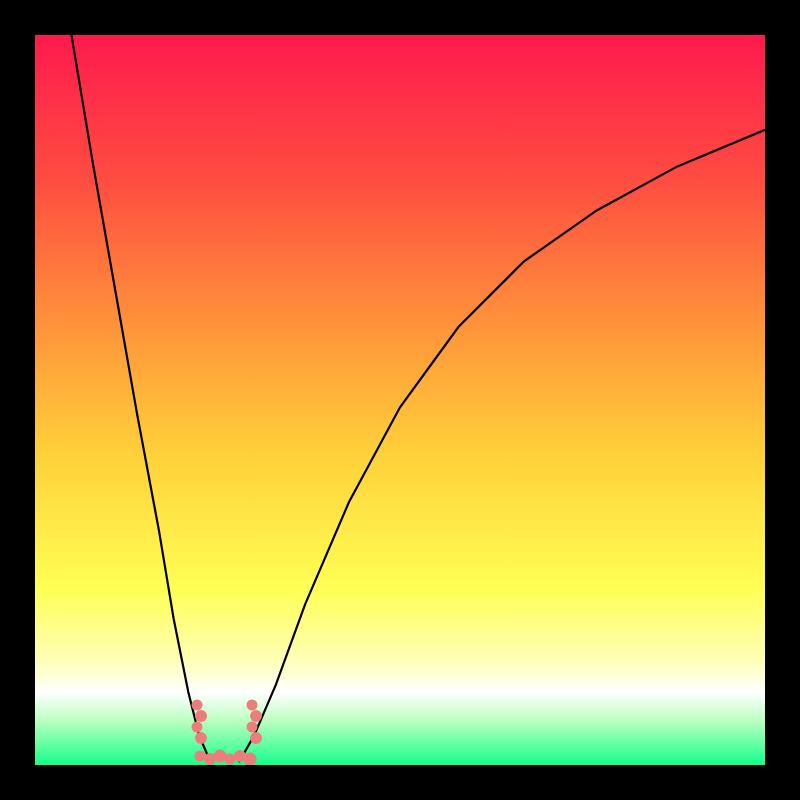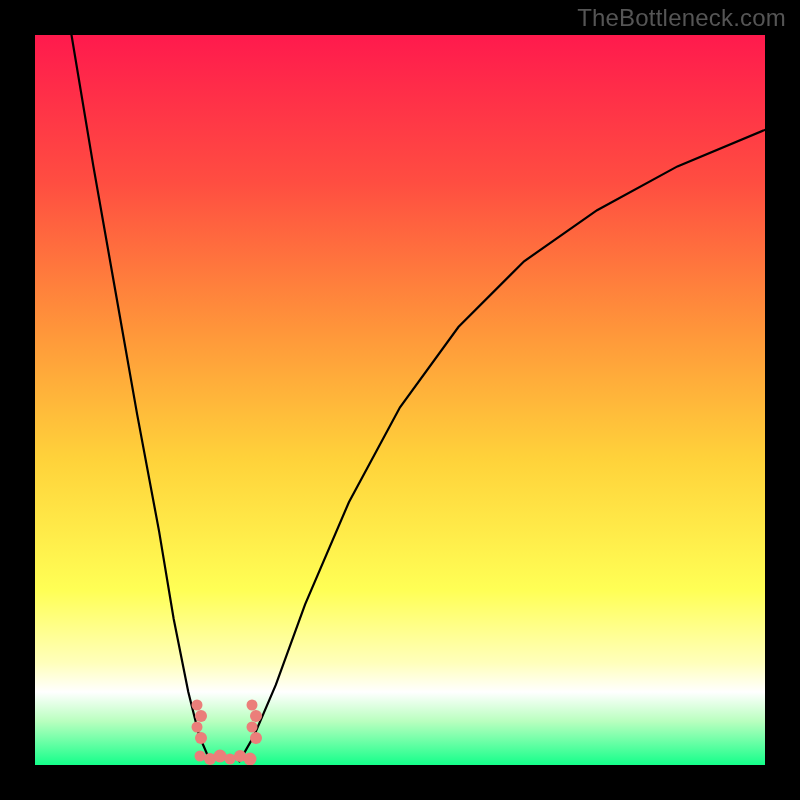--- a/index.html
+++ b/index.html
@@ -45,21 +45,20 @@
     position: absolute;
     border-radius: 50%;
     background: #eb7e7a;
     transform: translate(-50%, -50%);
   }
 </style>
 </head>
 <body>
 
 <div class="frame">
-  <div class="watermark">TheBottleneck.com</div>
   <div class="plot-area">
     <svg class="bg-gradient" viewBox="0 0 730 730" preserveAspectRatio="none">
       <defs>
         <linearGradient id="gradBG" x1="0" y1="0" x2="0" y2="1">
             <stop offset="0%" stop-color="#ff1a4d"></stop>
             <stop offset="20%" stop-color="#ff4d41"></stop>
             <stop offset="40%" stop-color="#ff943a"></stop>
             <stop offset="57.99999999999999%" stop-color="#ffd23a"></stop>
             <stop offset="76%" stop-color="#ffff55"></stop>
             <stop offset="86%" stop-color="#ffffbb"></stop>

